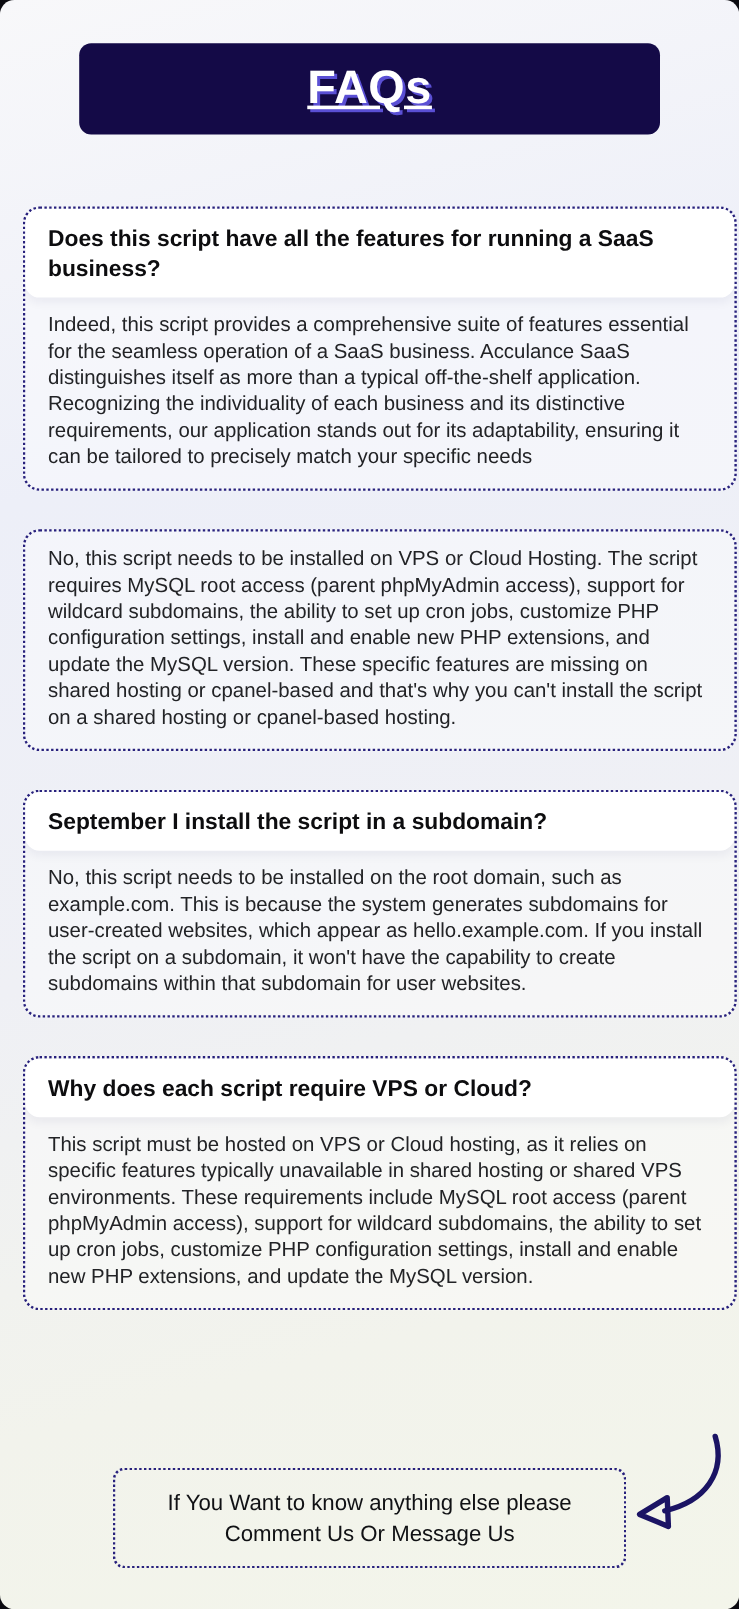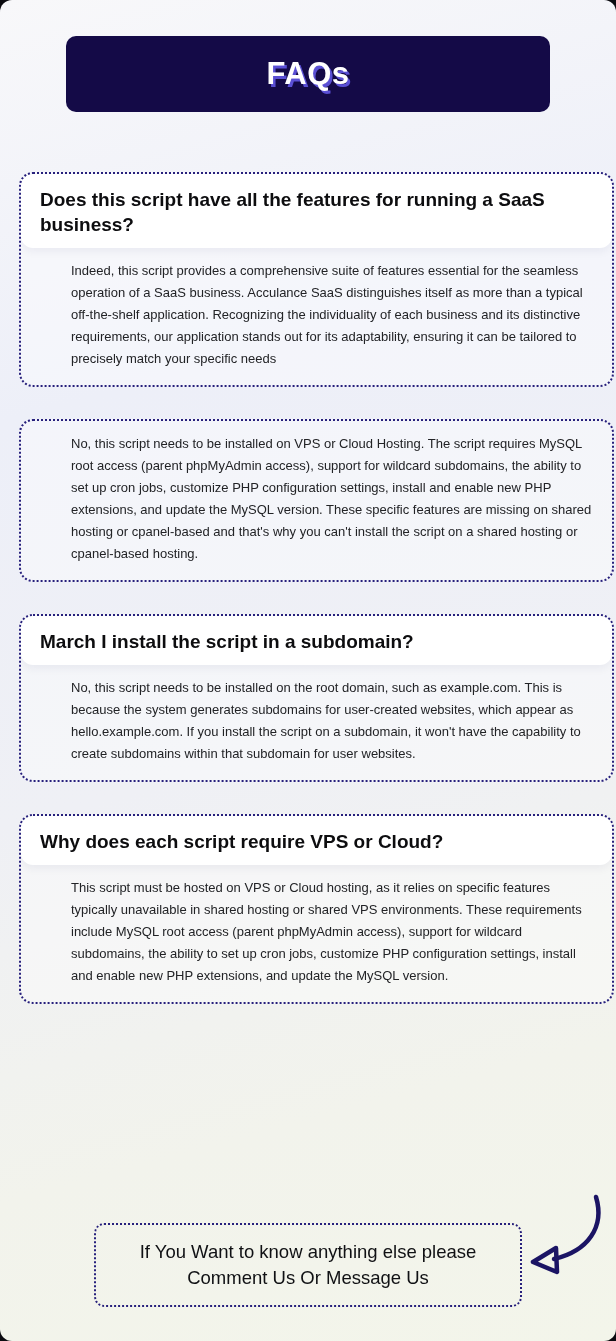--- a/index.html
+++ b/index.html
@@ -22,24 +22,25 @@
     height: 76px;
     margin: 36px auto 0 auto;
     background: #140a47;
     border-radius: 10px;
     display: flex;
     align-items: center;
     justify-content: center;
   }
   .header-title {
     color: #ffffff;
-    font-size: 31px;
+    font-size: 39px;
     font-weight: bold;
     letter-spacing: 0.5px;
     text-shadow: 2.5px 2.5px 0 #5a4fd4;
+    text-decoration: underline;
   }
   .faq-list {
     padding: 60px 2px 0 19px;
   }
   .faq-card {
     border: 2px dotted #27207c;
     border-radius: 14px;
     margin-bottom: 32px;
     overflow: hidden;
     background: rgba(255,255,255,0.38);
@@ -53,24 +54,23 @@
   .faq-question-text {
     font-size: 19px;
     font-weight: bold;
     color: #0d0d0f;
     line-height: 25px;
   }
   .faq-answer {
     padding: 12px 20px 15px 19px;
   }
   .faq-answer-text {
-    font-size: 13px;
+    font-size: 17px;
     color: #222326;
     line-height: 22px;
-    margin-left: 31px;
   }
   .cta-box {
     position: absolute;
     left: 50%;
     transform: translateX(-50%);
     bottom: 34px;
     width: 384px;
     border: 2px dotted #27207c;
     border-radius: 10px;
     padding: 14px 20px;
@@ -111,21 +111,21 @@
     </div>
 
     <div class="faq-card">
       <div class="faq-answer">
         <div class="faq-answer-text">No, this script needs to be installed on VPS or Cloud Hosting. The script requires MySQL root access (parent phpMyAdmin access), support for wildcard subdomains, the ability to set up cron jobs, customize PHP configuration settings, install and enable new PHP extensions, and update the MySQL version. These specific features are missing on shared hosting or cpanel-based and that's why you can't install the script on a shared hosting or cpanel-based hosting.</div>
       </div>
     </div>
 
     <div class="faq-card">
       <div class="faq-question">
-        <div class="faq-question-text">March I install the script in a subdomain?</div>
+        <div class="faq-question-text">September I install the script in a subdomain?</div>
       </div>
       <div class="faq-answer">
         <div class="faq-answer-text">No, this script needs to be installed on the root domain, such as example.com. This is because the system generates subdomains for user-created websites, which appear as hello.example.com. If you install the script on a subdomain, it won't have the capability to create subdomains within that subdomain for user websites.</div>
       </div>
     </div>
 
     <div class="faq-card">
       <div class="faq-question">
         <div class="faq-question-text">Why does each script require VPS or Cloud?</div>
       </div>

